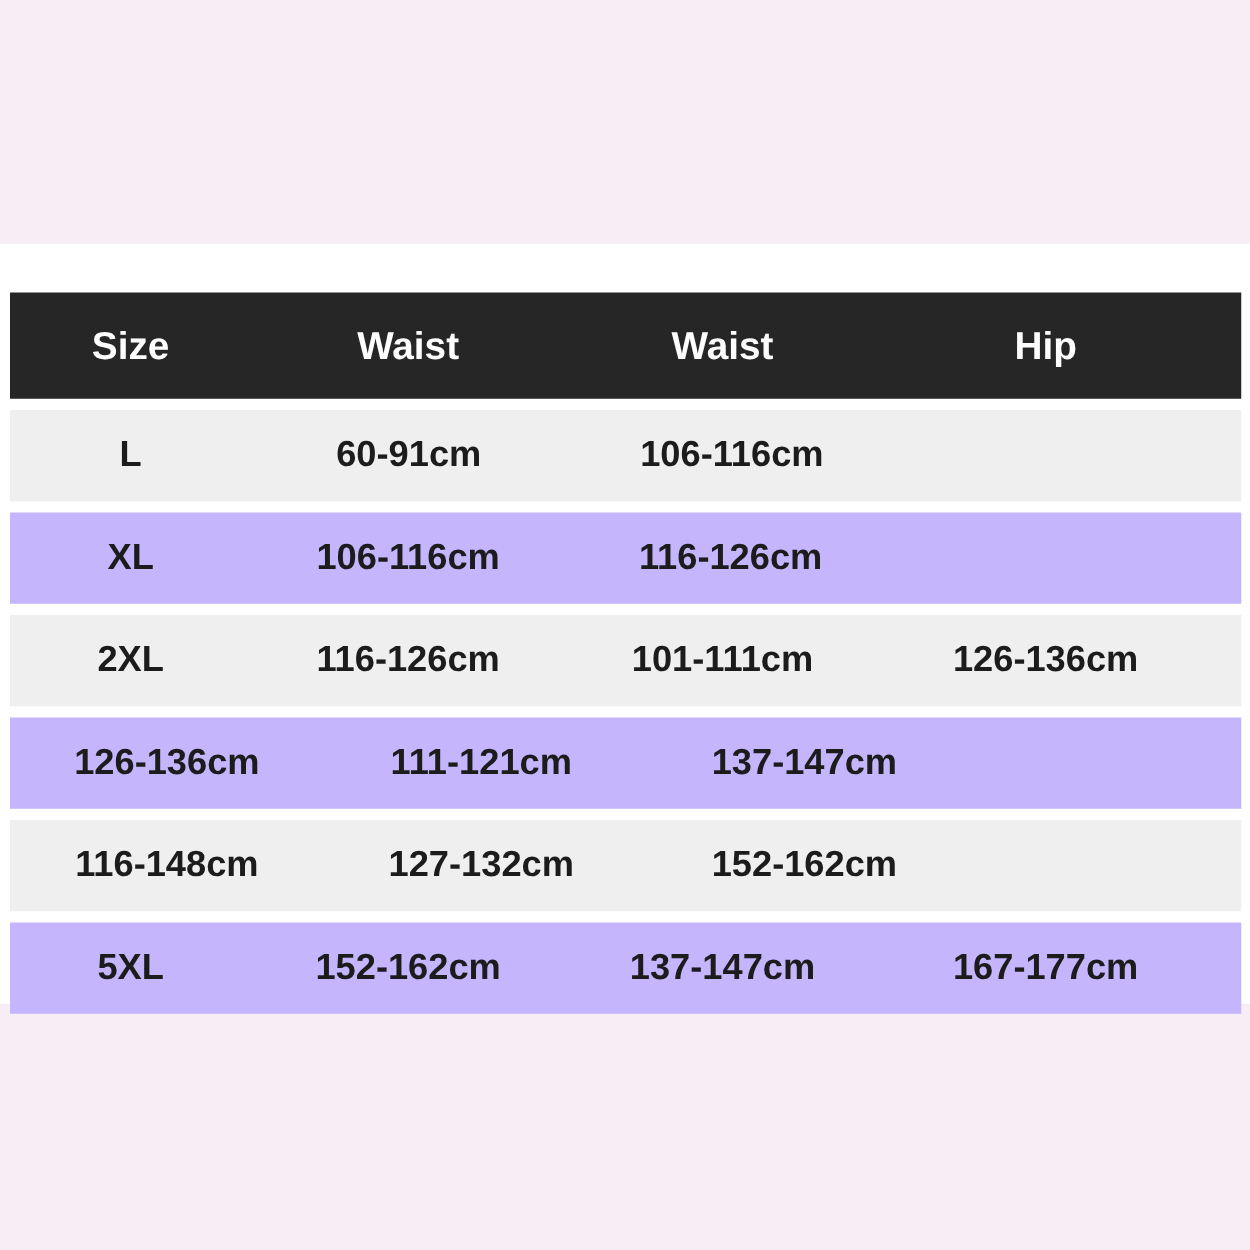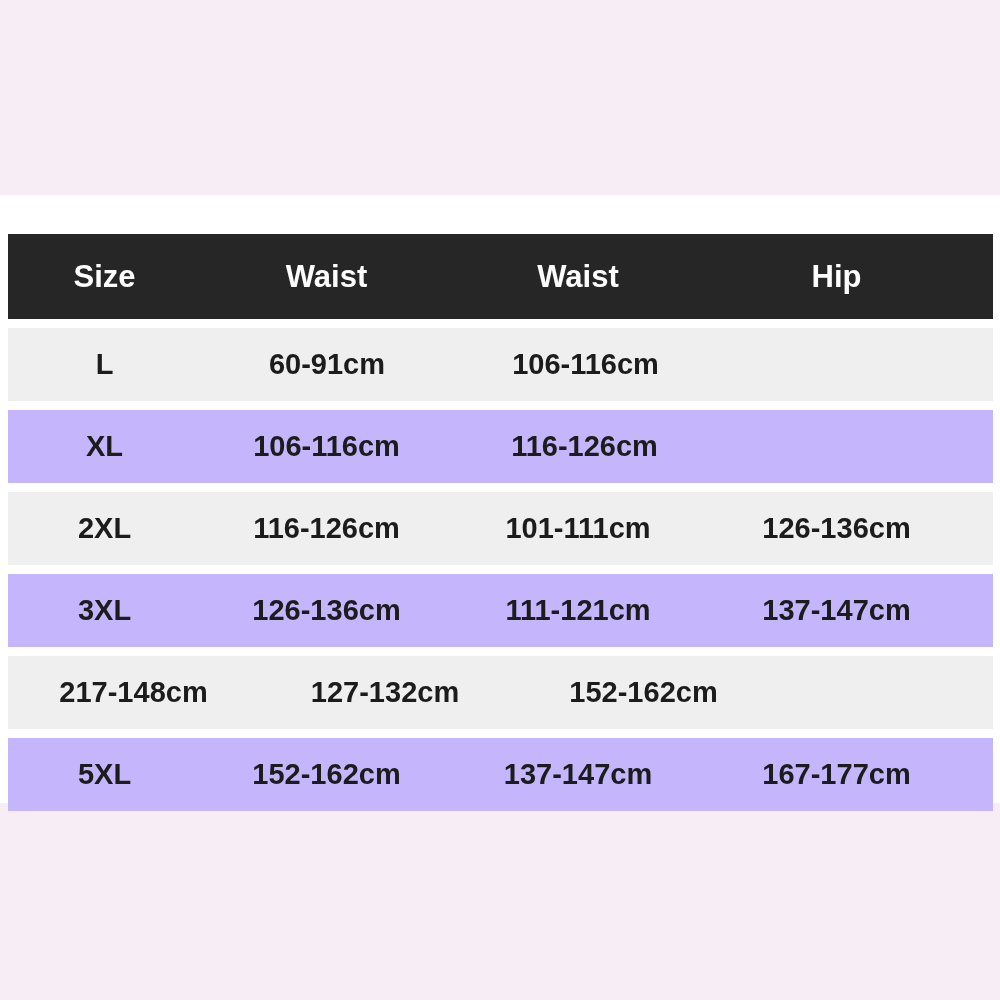--- a/index.html
+++ b/index.html
@@ -88,28 +88,27 @@
   </div>
 
   <div class="data-row row-light">
     <div class="cell c0">2XL</div>
     <div class="cell c1">116-126cm</div>
     <div class="cell c2">101-111cm</div>
     <div class="cell c3">126-136cm</div>
   </div>
 
   <div class="data-row row-dark">
-    <div class="cell c0">3XL</div>
     <div class="cell c1">126-136cm</div>
     <div class="cell c2">111-121cm</div>
     <div class="cell c3">137-147cm</div>
   </div>
 
   <div class="data-row row-light">
-    <div class="cell c1">217-148cm</div>
+    <div class="cell c1">116-148cm</div>
     <div class="cell c2">127-132cm</div>
     <div class="cell c3">152-162cm</div>
   </div>
 
   <div class="data-row row-dark">
     <div class="cell c0">5XL</div>
     <div class="cell c1">152-162cm</div>
     <div class="cell c2">137-147cm</div>
     <div class="cell c3">167-177cm</div>
   </div>

